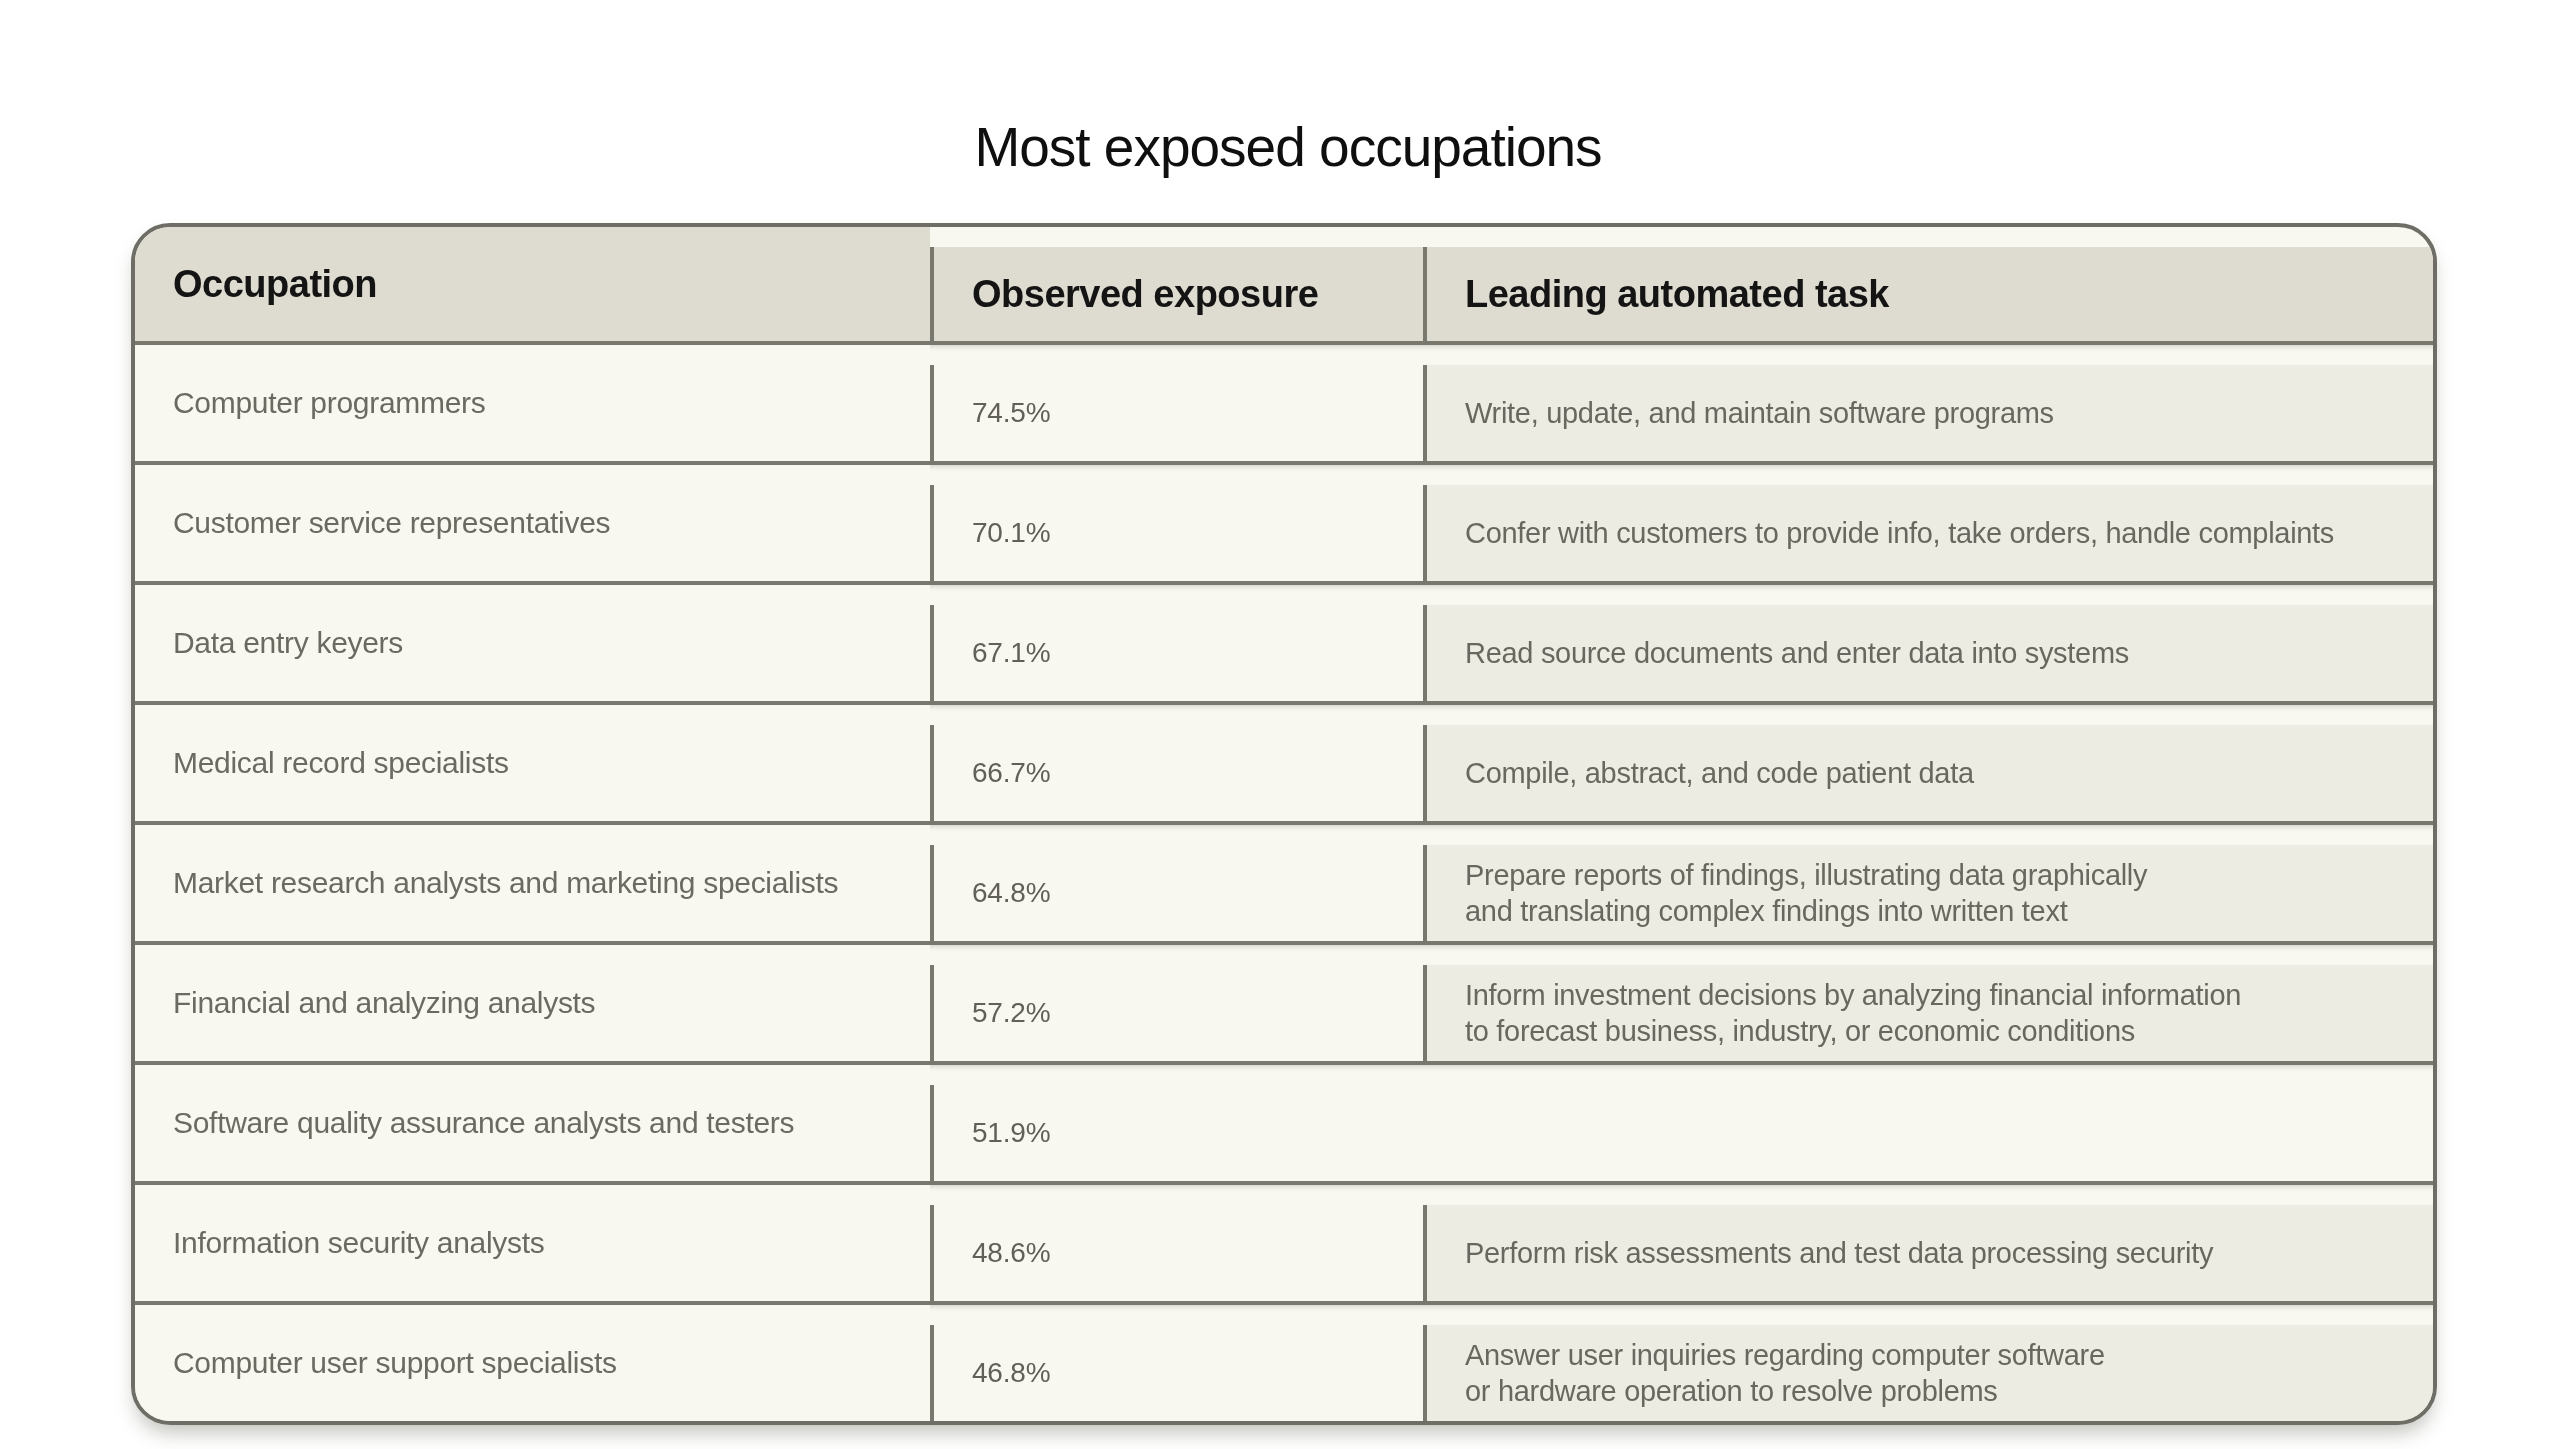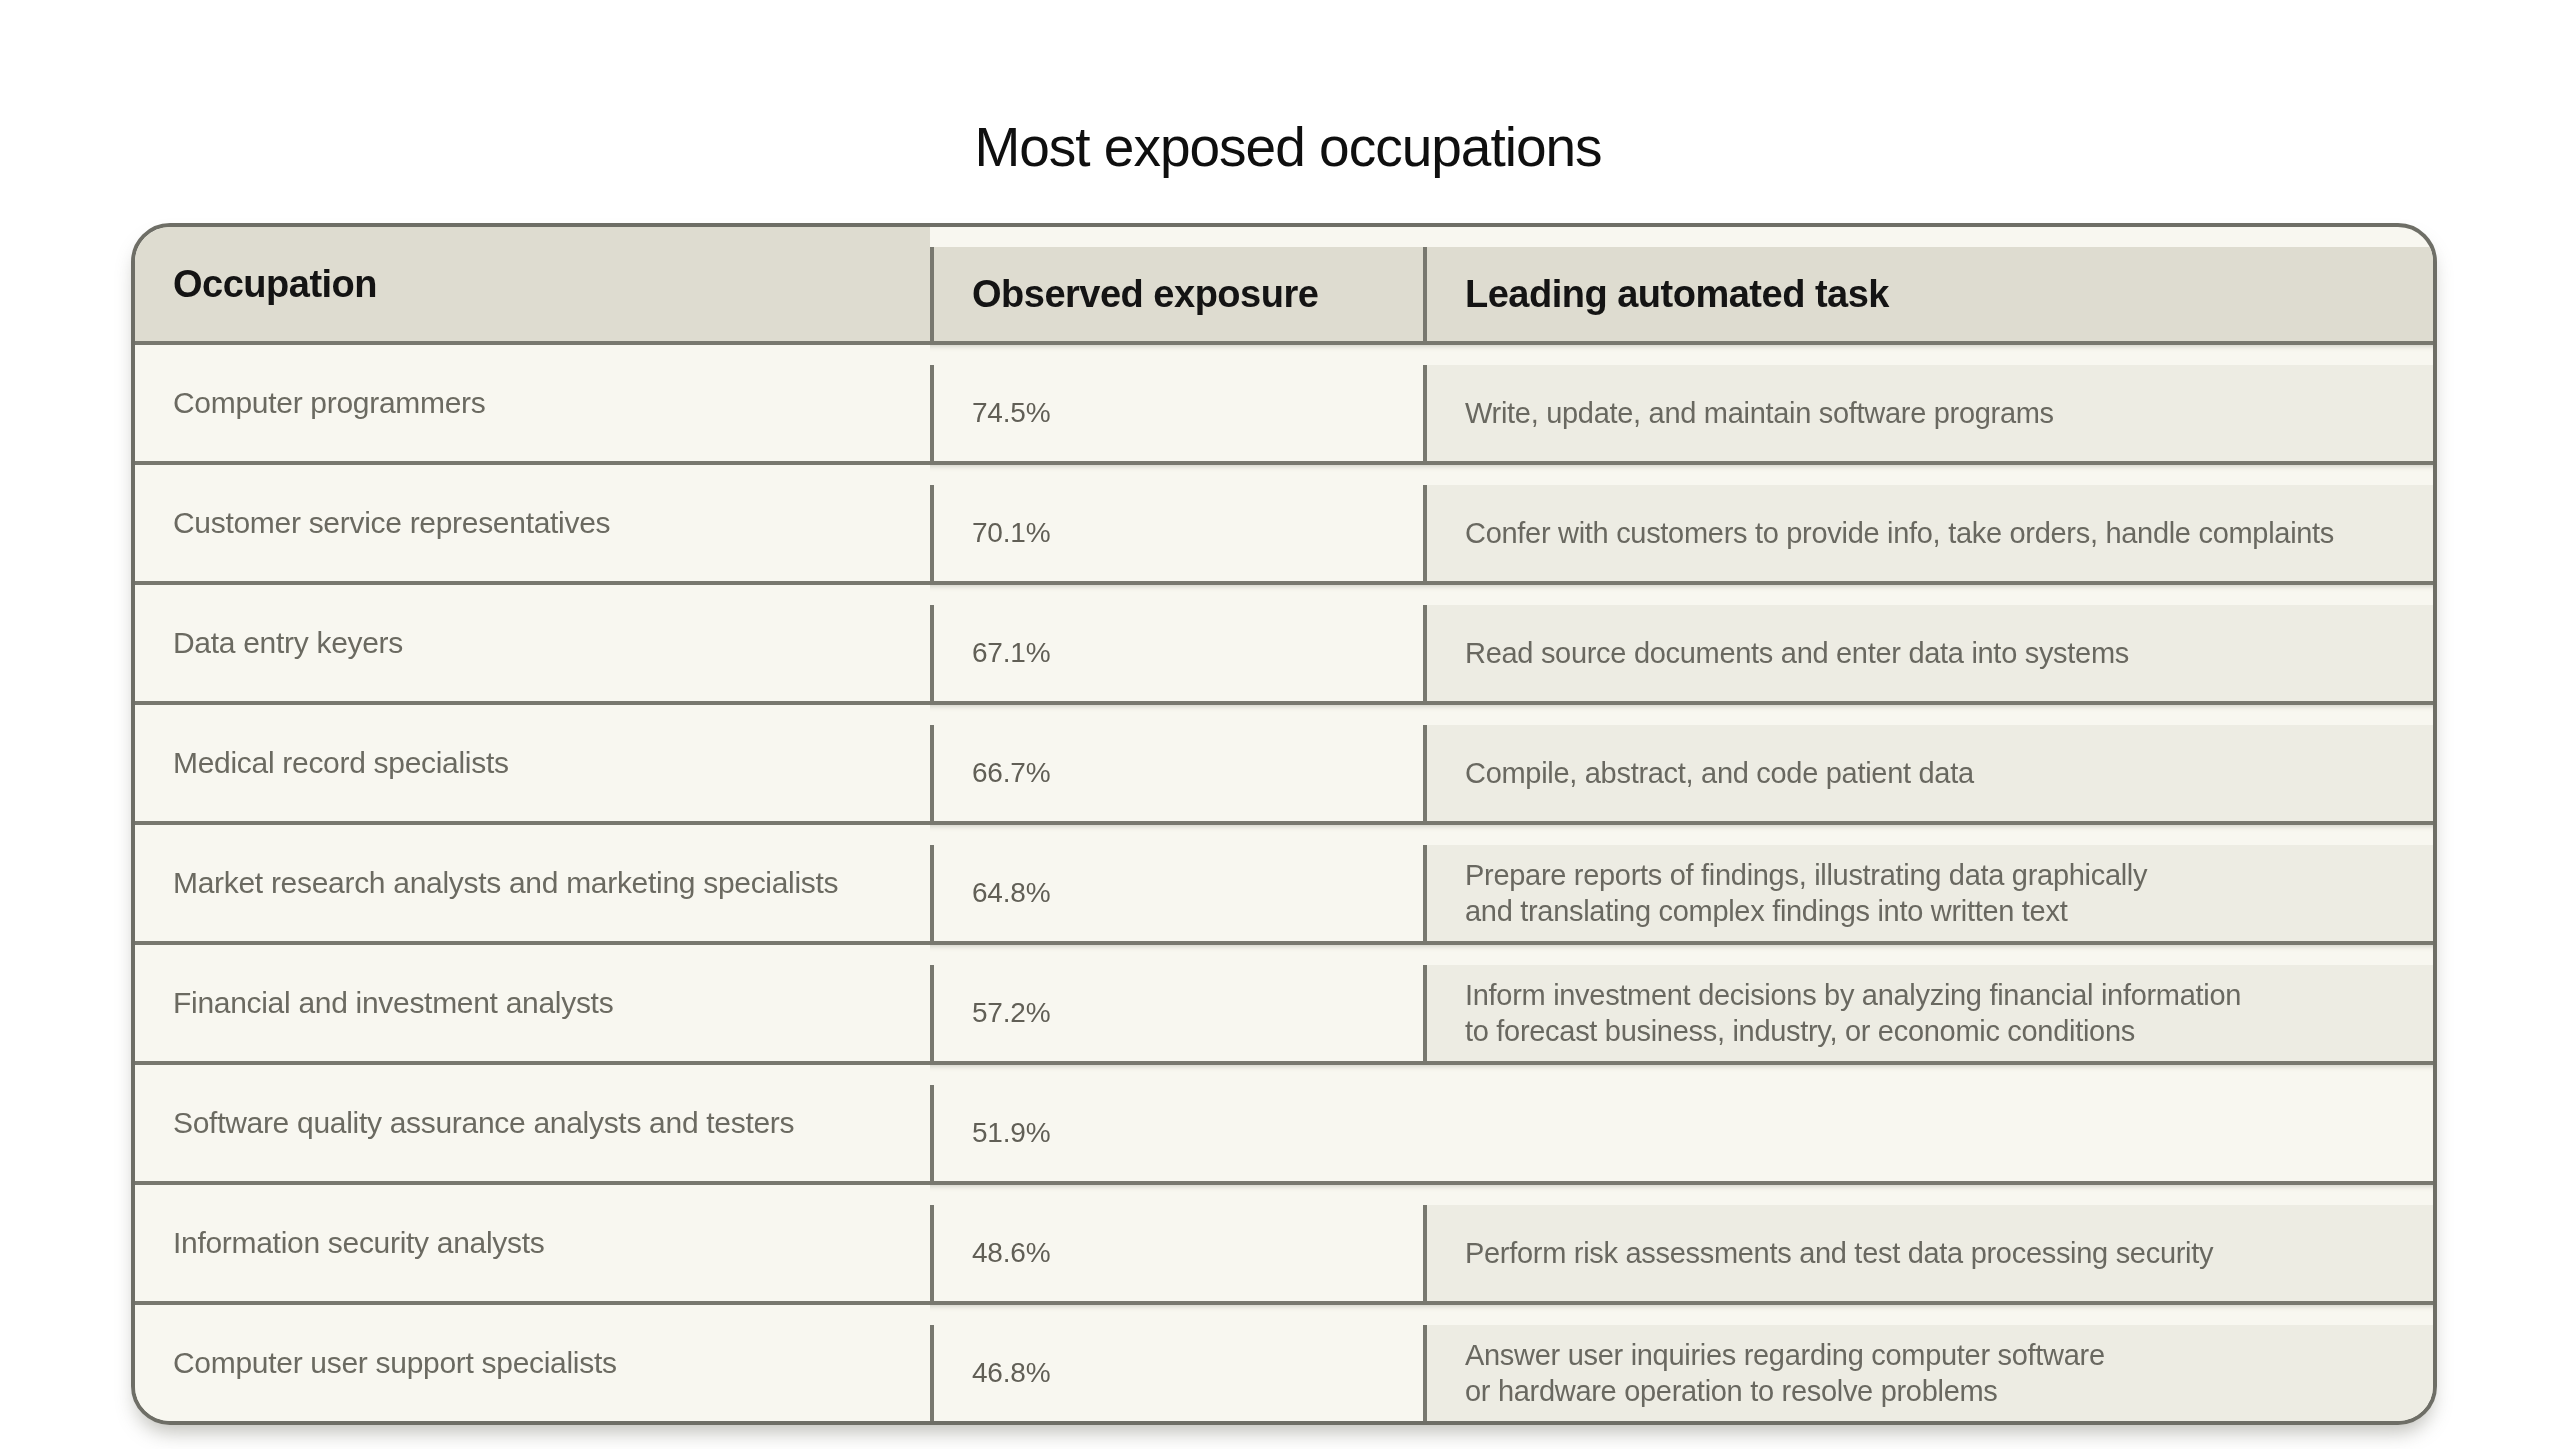--- a/index.html
+++ b/index.html
@@ -135,21 +135,21 @@
     </div>
     <div class="td td-task">
       <span class="cell-text bind-task">Prepare reports of findings, illustrating data graphically
 and translating complex findings into written text</span>
     </div>
   </div>
 
 
   <div class="tr">
     <div class="td td-occ">
-      <span class="cell-text bind-occ">Financial and investment analysts</span>
+      <span class="cell-text bind-occ">Financial and analyzing analysts</span>
     </div>
     <div class="td td-exp">
       <span class="cell-text bind-exp">57.2%</span>
     </div>
     <div class="td td-task">
       <span class="cell-text bind-task">Inform investment decisions by analyzing financial information
 to forecast business, industry, or economic conditions</span>
     </div>
   </div>
 

